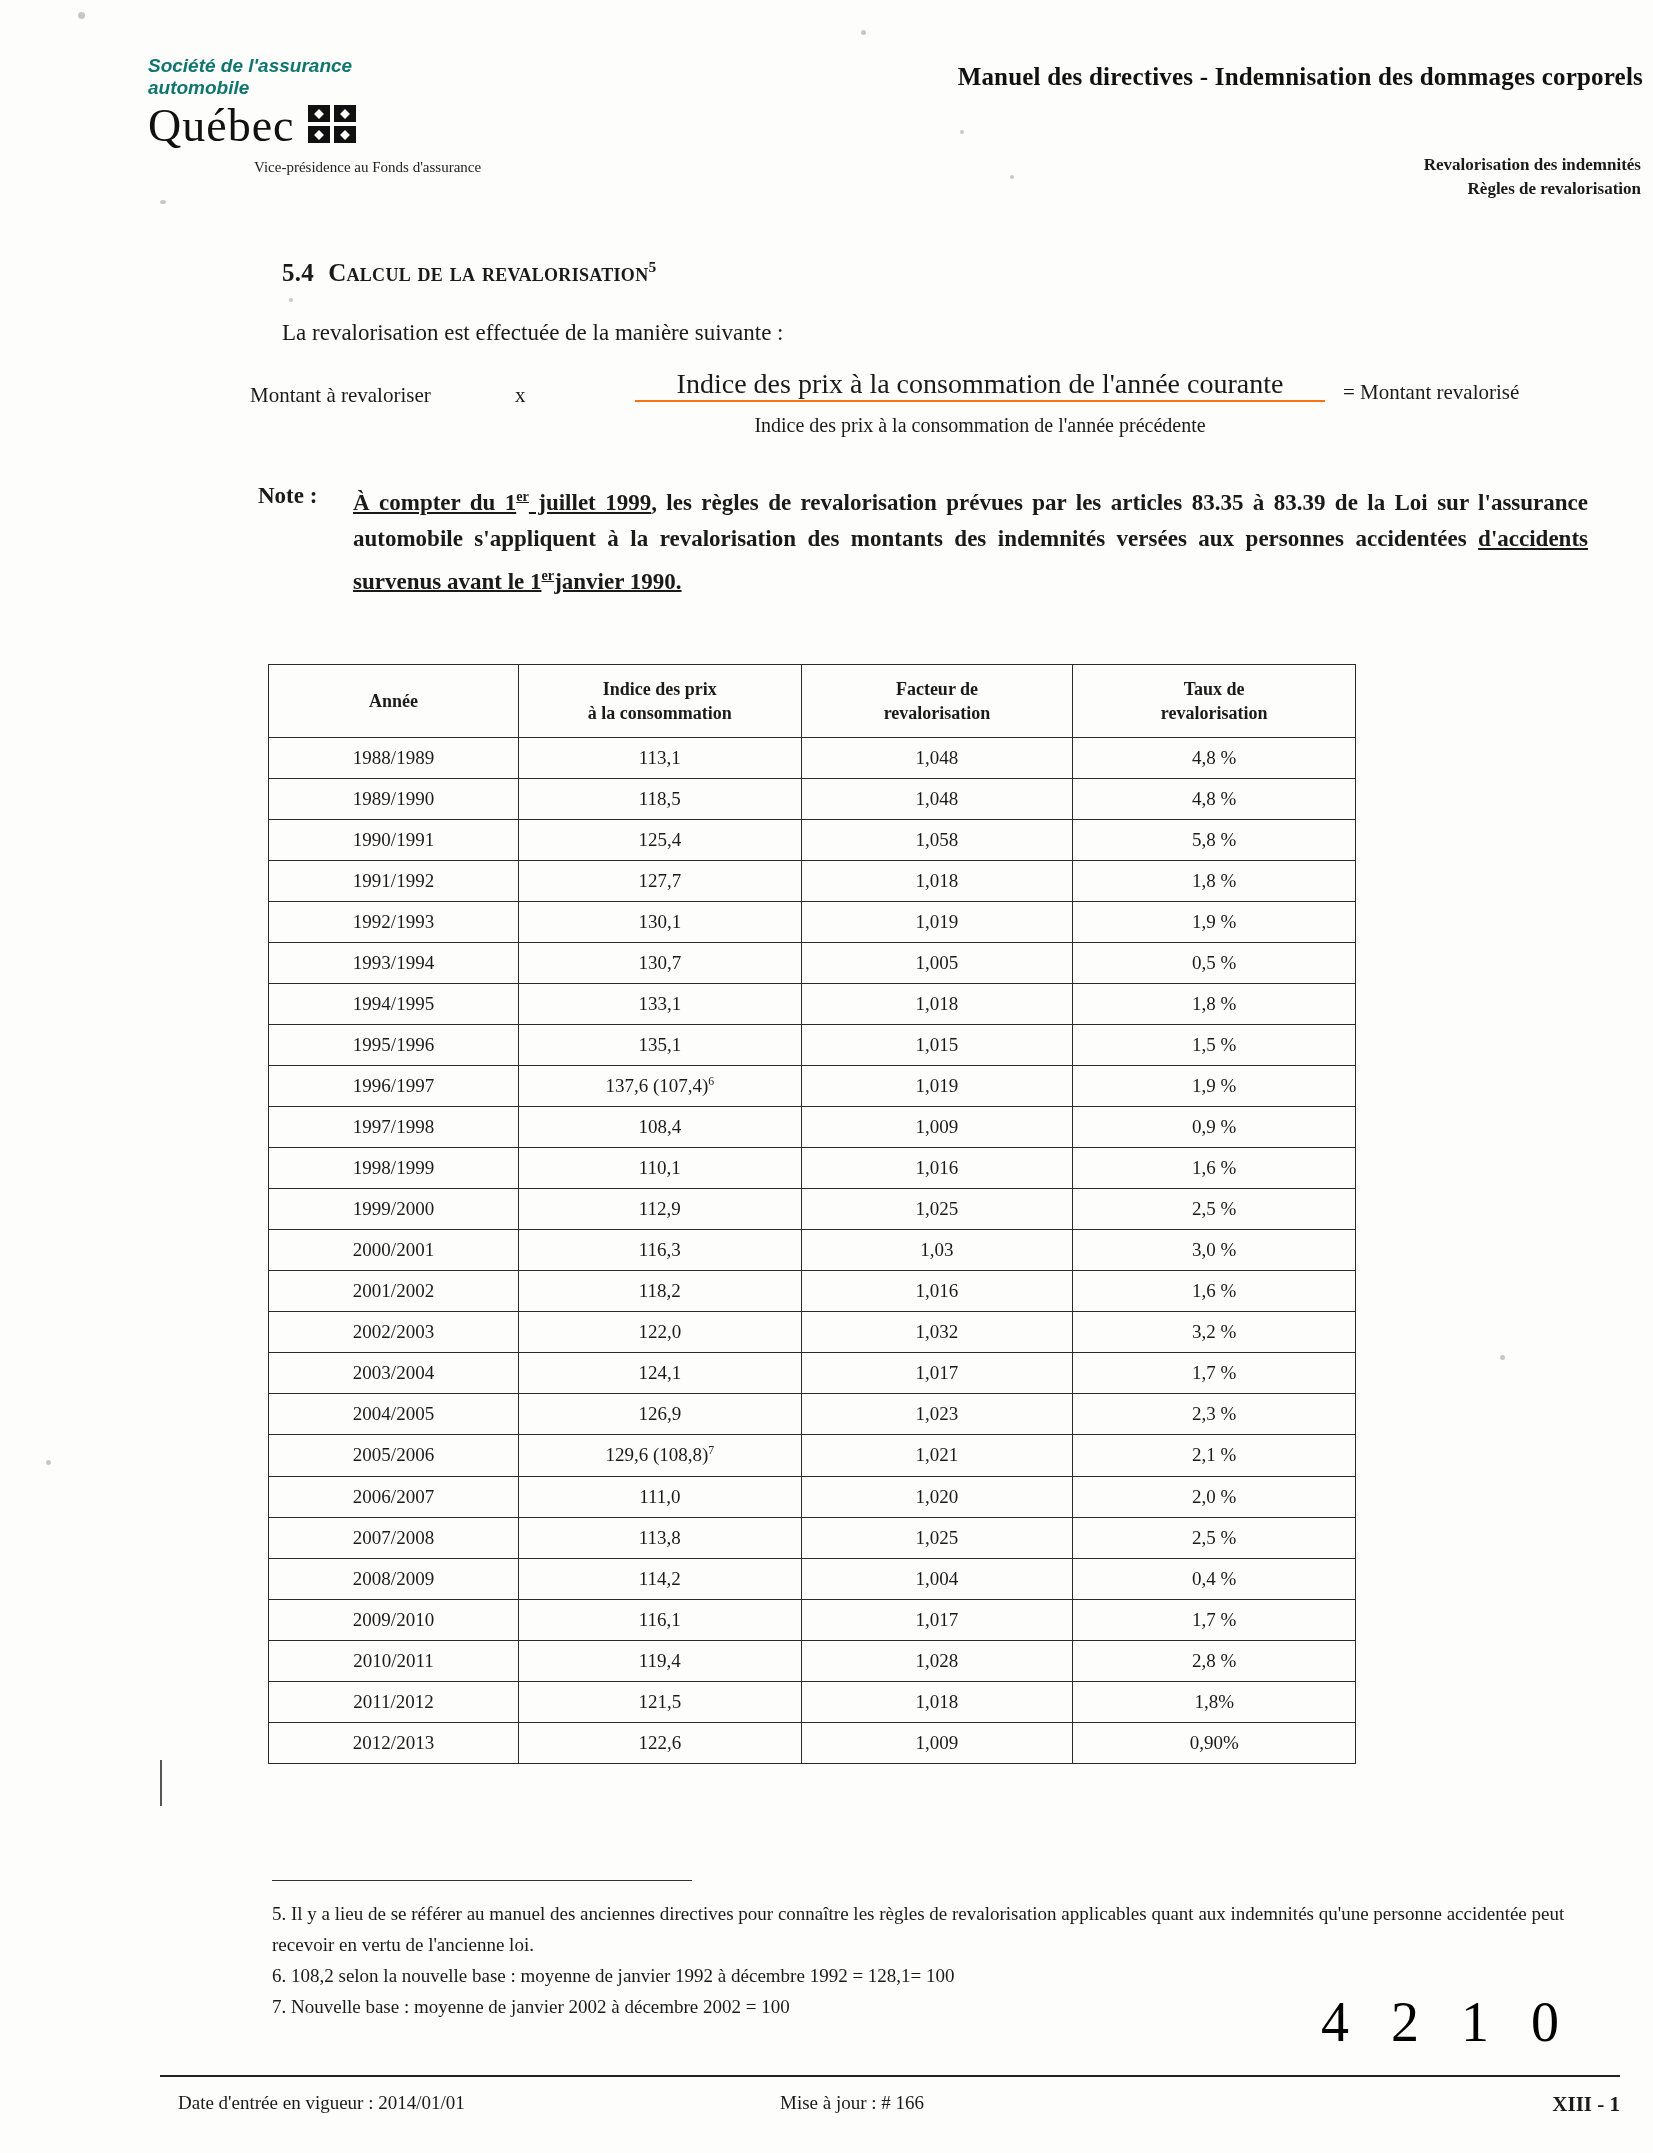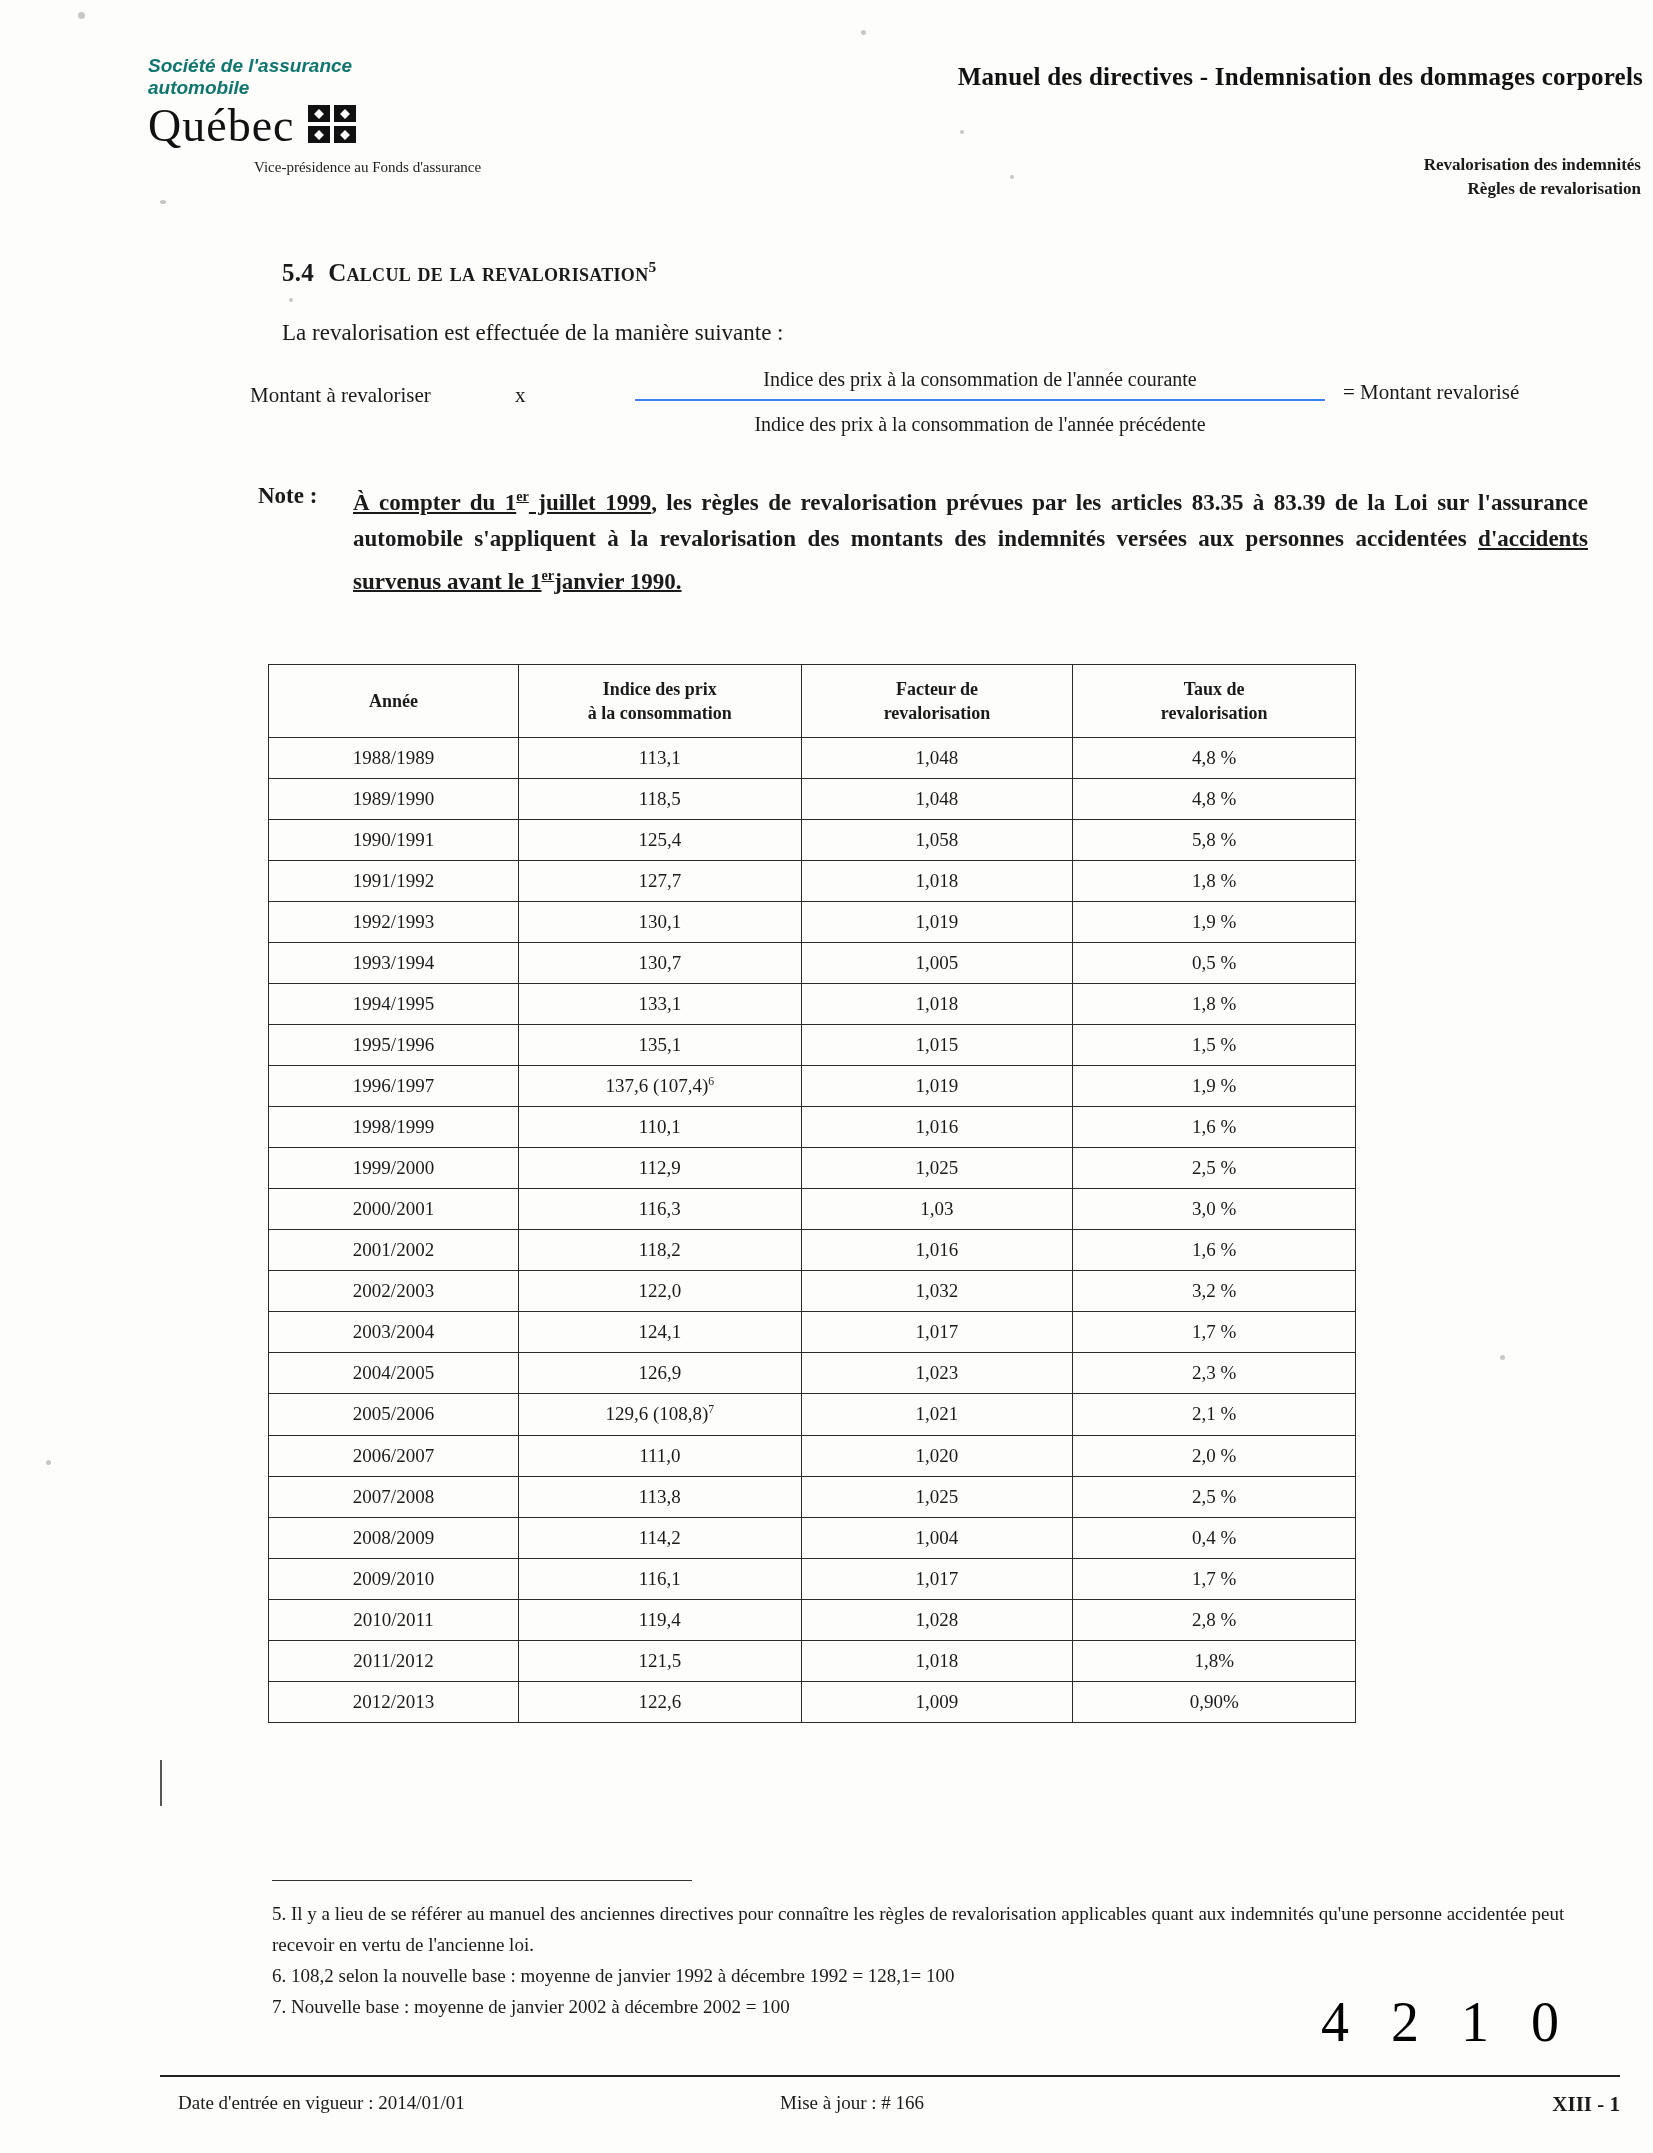--- a/index.html
+++ b/index.html
@@ -142,23 +142,22 @@
     font-size: 21px;
   }
   .fraction {
     position: absolute;
     left: 390px;
     top: 0;
     width: 690px;
     text-align: center;
   }
   .fraction .num-line {
-    font-size: 20px;
-    padding-bottom: 8px;
-    border-bottom: 2px solid #3b82f6;
+    font-size: 28px;
+    border-bottom: 2px solid #f97316;
   }
   .fraction .den-line {
     font-size: 20px;
     padding-top: 12px;
   }
   .formula .result {
     position: absolute;
     left: 1098px;
     top: 12px;
     font-size: 21px;
@@ -401,20 +400,26 @@
             <td>1,015</td>
             <td>1,5 %</td>
           </tr>
           <tr>
             <td>1996/1997</td>
             <td>137,6 (107,4)<sup>6</sup></td>
             <td>1,019</td>
             <td>1,9 %</td>
           </tr>
           <tr>
+            <td>1997/1998</td>
+            <td>108,4</td>
+            <td>1,009</td>
+            <td>0,9 %</td>
+          </tr>
+          <tr>
             <td>1998/1999</td>
             <td>110,1</td>
             <td>1,016</td>
             <td>1,6 %</td>
           </tr>
           <tr>
             <td>1999/2000</td>
             <td>112,9</td>
             <td>1,025</td>
             <td>2,5 %</td>

